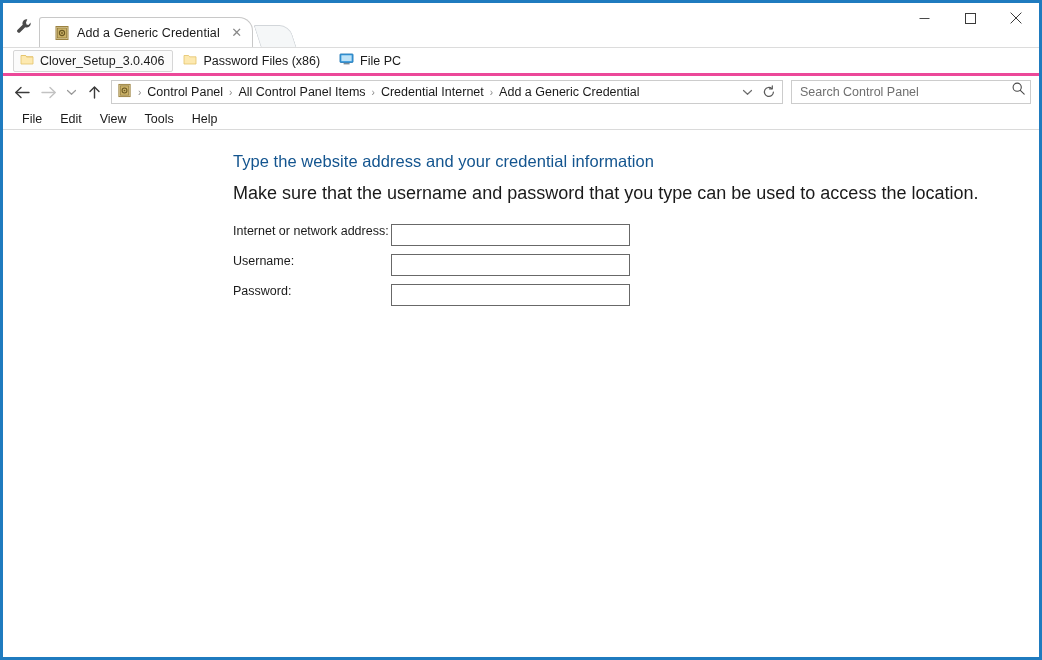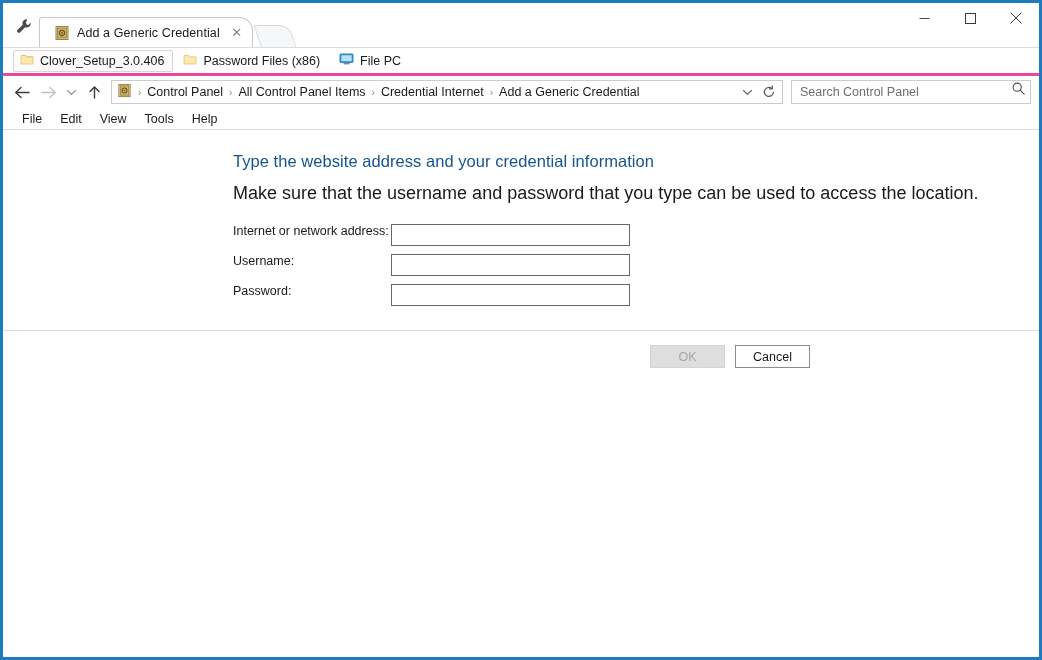--- a/index.html
+++ b/index.html
@@ -505,19 +505,15 @@
         <input class="form-input" type="text" value="" style="">
       </div>
 
       <div class="form-row">
         <span class="form-label">Password:</span>
         <input class="form-input" type="password" value="" style="">
       </div>
     </div>
   </div>
 
-  <div id="button-bar">
-    <button class="dialog-button disabled" disabled="">OK</button>
-    <button class="dialog-button enabled">Cancel</button>
-  </div>
 
   <div id="bottom-filler"></div>
 </div>
 
 </body></html>

